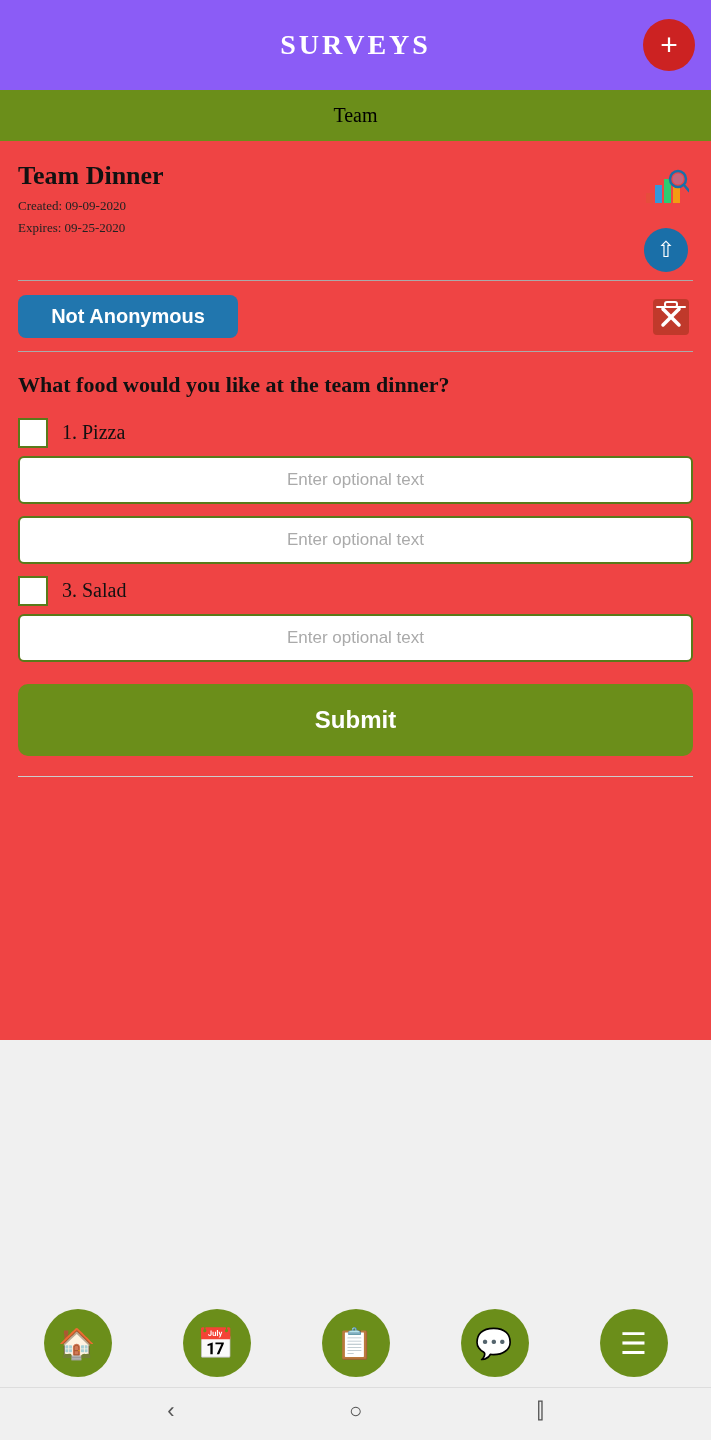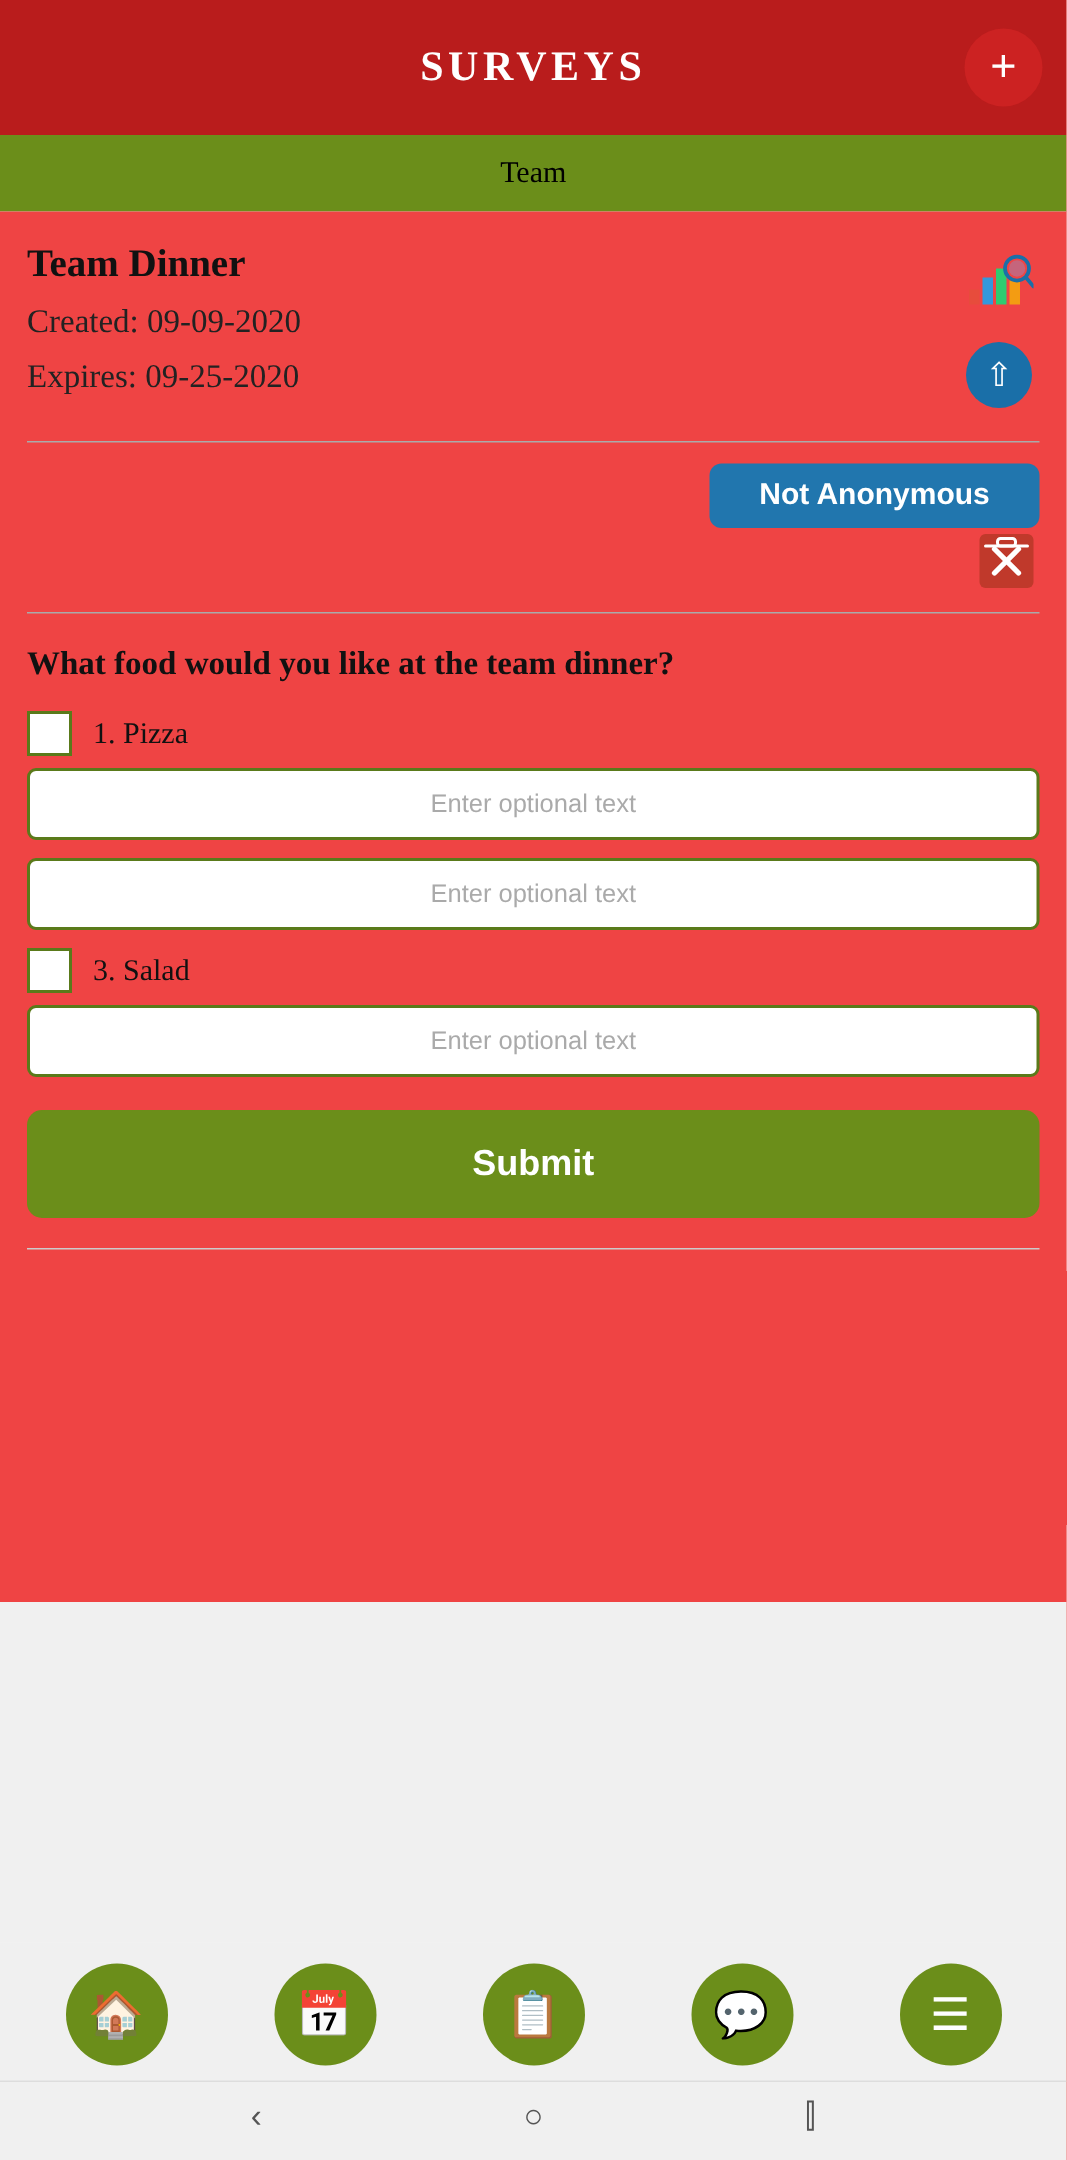--- a/index.html
+++ b/index.html
@@ -8,21 +8,21 @@
       font-family: 'Georgia', serif;
       background: #f5f5f5;
       width: 711px;
       min-height: 1440px;
       display: flex;
       flex-direction: column;
     }
 
     
     .header {
-      background: #b91c1c;
+      background: #8b5cf6;
       display: flex;
       align-items: center;
       justify-content: center;
       padding: 18px 16px;
       position: relative;
       min-height: 90px;
     }
     .header-title {
       color: white;
       font-size: 28px;
@@ -106,38 +106,37 @@
       cursor: pointer;
       color: white;
       font-size: 22px;
     }
 
     .survey-meta {
       margin-top: 4px;
       margin-bottom: 16px;
     }
     .survey-meta p {
-      font-size: 22px;
+      font-size: 13px;
       color: #222;
       line-height: 1.7;
     }
 
     .divider {
       border: none;
       border-top: 1.5px solid #aaa;
       margin: 8px 0 14px 0;
     }
 
     
     .anon-row {
       display: flex;
-      align-items: flex-end;
+      align-items: flex-start;
       justify-content: space-between;
       margin-bottom: 10px;
-      flex-direction: column;
     }
     .anon-badge {
       background: #2176ae;
       color: white;
       font-size: 20px;
       font-weight: bold;
       border-radius: 8px;
       padding: 10px 32px;
       border: none;
       cursor: pointer;

